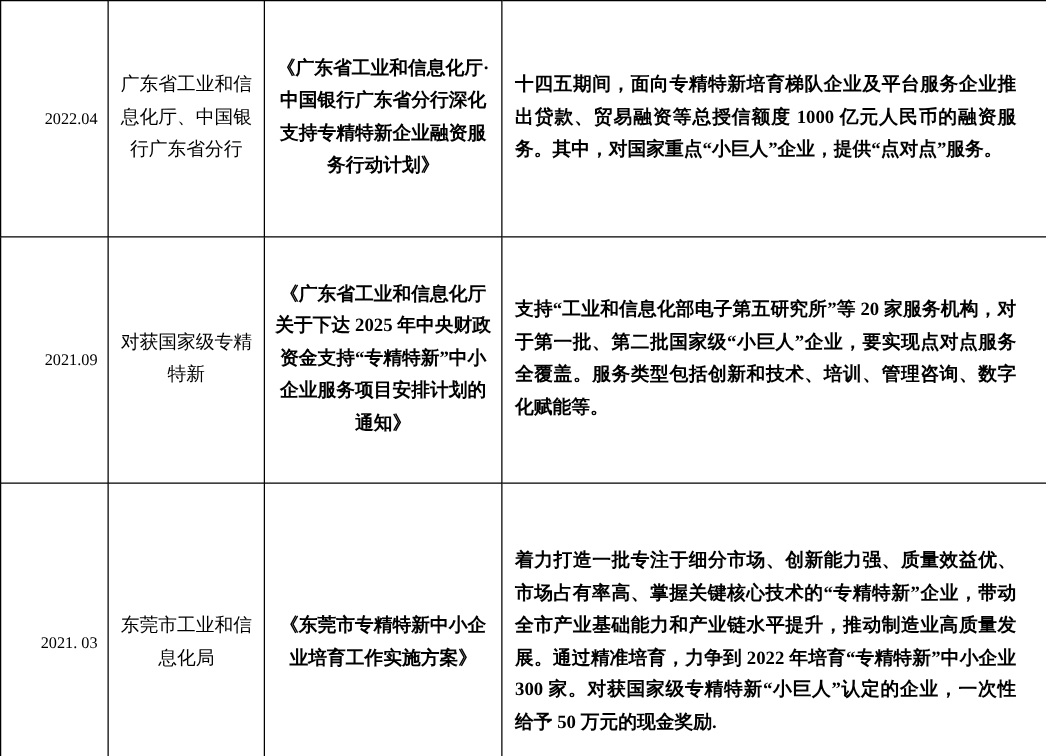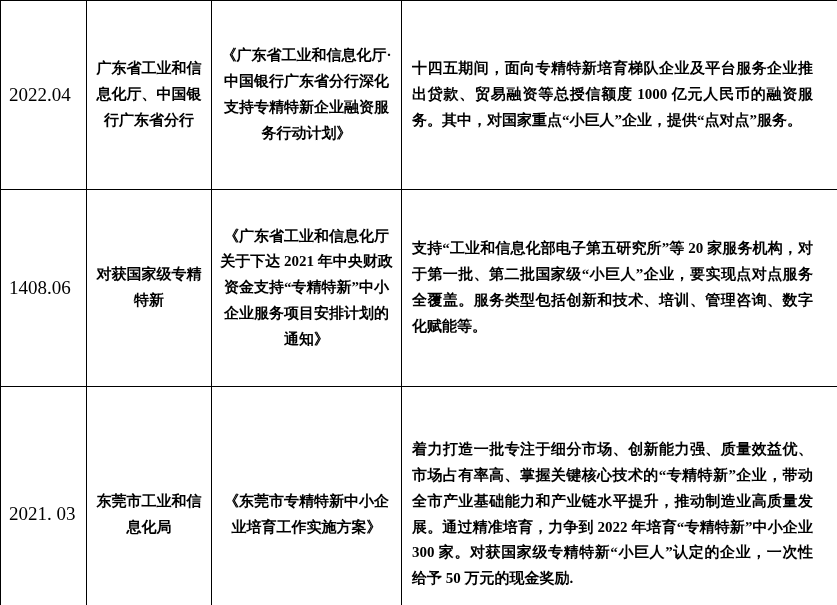--- a/index.html
+++ b/index.html
@@ -25,26 +25,26 @@
     padding: 6px 8px;
     font-size: 15px;
     line-height: 1.72;
   }
   .col-date   { width: 86px; }
   .col-org    { width: 125px; }
   .col-policy { width: 190px; }
   .col-desc   { width: 436px; }
 
   td.cell-date {
-    text-align: left;
-    font-size: 19px;
+    text-align: right;
+    font-size: 13px;
   }
   td.cell-org {
     text-align: center;
-    font-weight: bold;
+    font-weight: normal;
   }
   td.cell-policy {
     text-align: center;
     font-weight: bold;
   }
   td.cell-desc {
     text-align: justify;
     text-justify: inter-ideograph;
     font-weight: bold;
     padding-left: 10px;
@@ -65,23 +65,23 @@
     <col class="col-desc">
   </colgroup>
   <tbody>
     <tr class="row-1">
       <td class="cell-date">2022.04</td>
       <td class="cell-org">广东省工业和信息化厅、中国银行广东省分行</td>
       <td class="cell-policy">《广东省工业和信息化厅·中国银行广东省分行深化支持专精特新企业融资服务行动计划》</td>
       <td class="cell-desc">十四五期间，面向专精特新培育梯队企业及平台服务企业推出贷款、贸易融资等总授信额度 1000 亿元人民币的融资服务。其中，对国家重点“小巨人”企业，提供“点对点”服务。</td>
     </tr>
     <tr class="row-2">
-      <td class="cell-date">1408.06</td>
+      <td class="cell-date">2021.09</td>
       <td class="cell-org">对获国家级专精特新</td>
-      <td class="cell-policy">《广东省工业和信息化厅关于下达 2021 年中央财政资金支持“专精特新”中小企业服务项目安排计划的通知》</td>
+      <td class="cell-policy">《广东省工业和信息化厅关于下达 2025 年中央财政资金支持“专精特新”中小企业服务项目安排计划的通知》</td>
       <td class="cell-desc">支持“工业和信息化部电子第五研究所”等 20 家服务机构，对于第一批、第二批国家级“小巨人”企业，要实现点对点服务全覆盖。服务类型包括创新和技术、培训、管理咨询、数字化赋能等。</td>
     </tr>
     <tr class="row-3">
       <td class="cell-date">2021. 03</td>
       <td class="cell-org">东莞市工业和信息化局</td>
       <td class="cell-policy">《东莞市专精特新中小企业培育工作实施方案》</td>
       <td class="cell-desc">着力打造一批专注于细分市场、创新能力强、质量效益优、市场占有率高、掌握关键核心技术的“专精特新”企业，带动全市产业基础能力和产业链水平提升，推动制造业高质量发展。通过精准培育，力争到 2022 年培育“专精特新”中小企业 300 家。对获国家级专精特新“小巨人”认定的企业，一次性给予 50 万元的现金奖励.</td>
     </tr>
   </tbody>
 </table>

